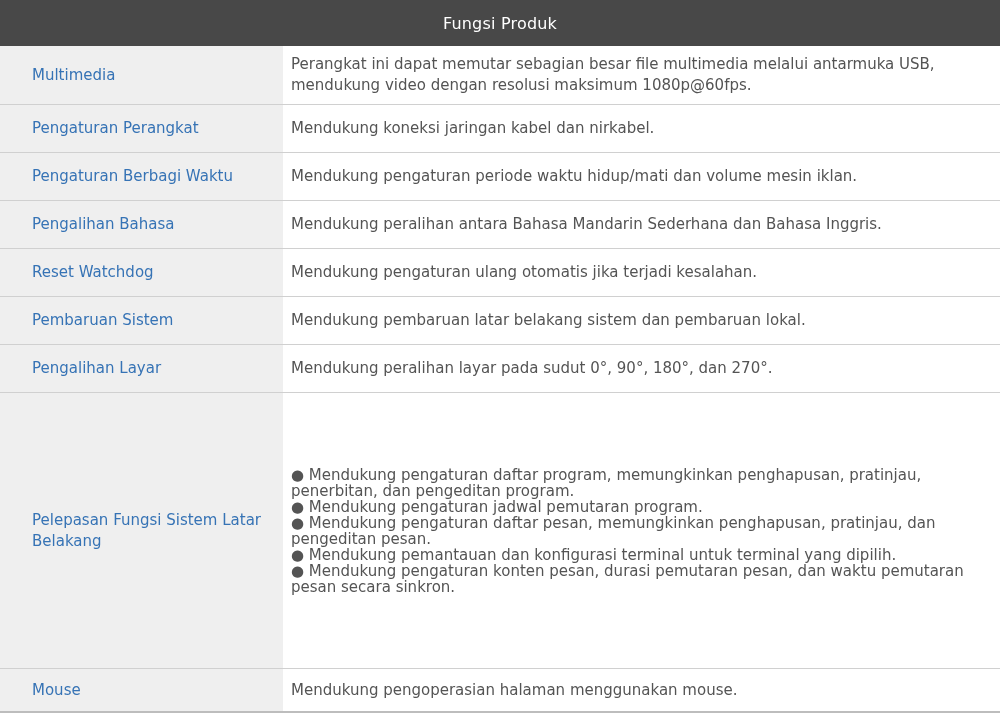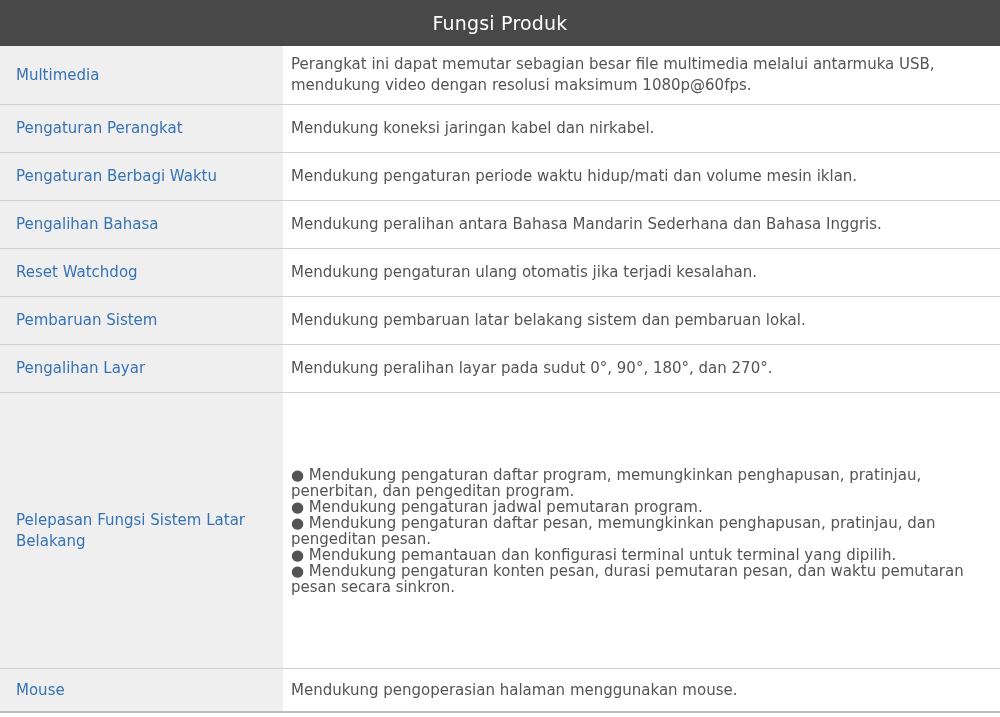--- a/index.html
+++ b/index.html
@@ -25,40 +25,40 @@
     overflow:hidden;
     background:#ffffff;
   }
   .table-header{
     height:46px;
     background:var(--header-bg);
     color:var(--header-text);
     display:flex;
     align-items:center;
     justify-content:center;
-    font-size:19px;
+    font-size:16px;
     letter-spacing:0.2px;
     flex:0 0 auto;
   }
   .row{
     display:flex;
     border-bottom:1px solid var(--divider);
     flex:0 0 auto;
   }
   .row--r1{height:59px;}
   .row--std{height:48px;}
   .row--big{height:276px;}
   .row--mouse{height:44px;border-bottom:2px solid var(--bottom-line);}
   .cell-feature{
     width:283px;
     flex:0 0 283px;
     background:var(--feature-bg);
     display:flex;
     align-items:center;
-    padding-left:16px;
+    padding-left:32px;
     padding-right:14px;
     color:var(--feature-text);
     font-size:15px;
     line-height:21px;
   }
   .cell-desc{
     flex:1 1 auto;
     background:#ffffff;
     display:flex;
     align-items:center;

